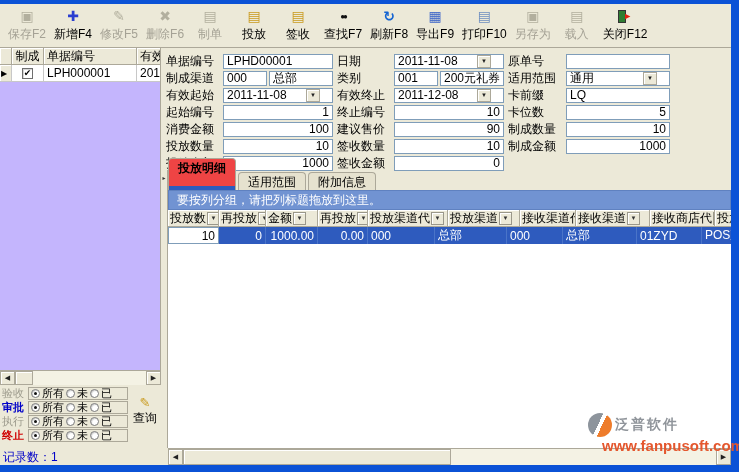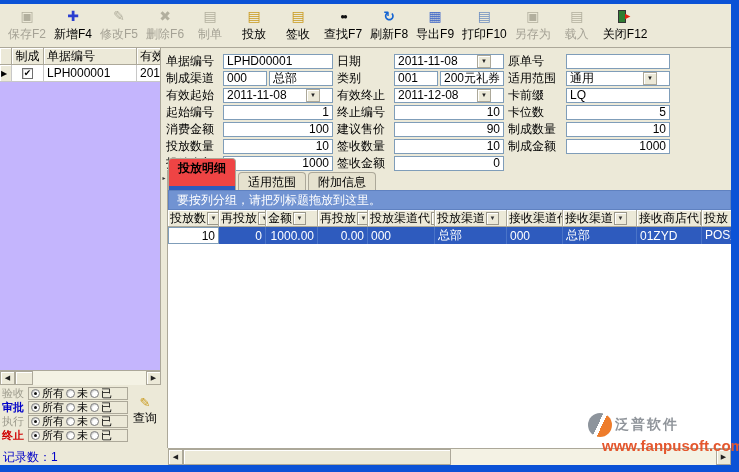--- a/index.html
+++ b/index.html
@@ -350,21 +350,21 @@
           <span class="hdrop">▼</span>
         </div>
       <div class="hcell" style="width:52px">
           <span>金额</span>
           <span class="hdrop">▼</span>
         </div>
       <div class="hcell" style="width:50px">
           <span>再投放</span>
           <span class="hdrop">▼</span>
         </div>
-      <div class="hcell" style="width:67px">
+      <div class="hcell" style="width:80px">
           <span>投放渠道代</span>
           <span class="hdrop">▼</span>
         </div>
       <div class="hcell" style="width:72px">
           <span>投放渠道</span>
           <span class="hdrop">▼</span>
         </div>
       <div class="hcell" style="width:56px">
           <span>接收渠道代</span>
         </div>

